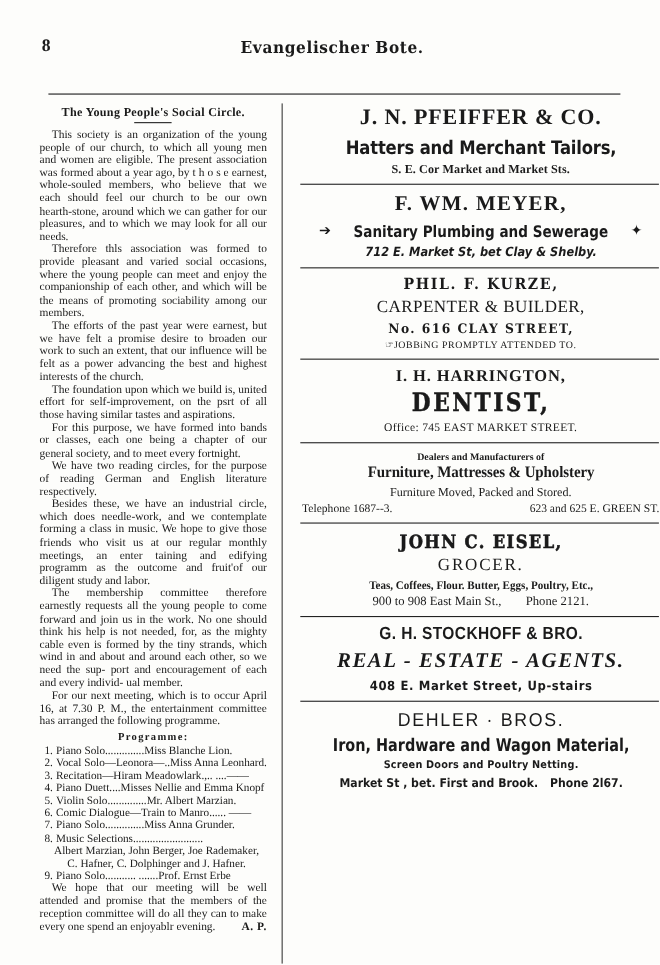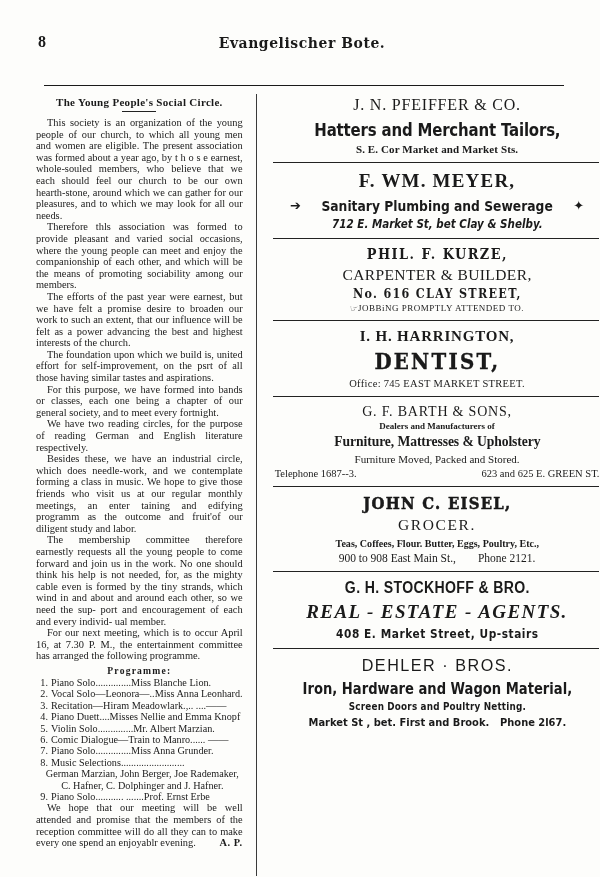--- a/index.html
+++ b/index.html
@@ -138,22 +138,22 @@
     text-align: center;
     padding: 0 2px;
   }
   .ad-rule {
     border-top: 1.5px solid #222;
     margin: 7px 4px 7px 2px;
   }
   .ad-line { margin: 0; padding: 0; }
   .pfeiffer-name {
     font-family: "Liberation Serif", serif;
-    font-size: 16px;
-    font-weight: normal;
+    font-size: 20px;
+    font-weight: bold;
     letter-spacing: 0.8px;
     margin-top: 2px;
   }
   .pfeiffer-trade {
     font-family: "DejaVu Sans", sans-serif;
     font-size: 17px;
     font-weight: bold;
     letter-spacing: -0.2px;
     margin: 6px 0 3px 0;
     transform: scaleX(0.88);
@@ -415,21 +415,21 @@
 
       <ol class="programme">
         <li><span class="num">1.</span><span>Piano Solo..............Miss Blanche Lion.</span></li>
         <li><span class="num">2.</span><span>Vocal Solo—Leonora—..Miss Anna Leonhard.</span></li>
         <li><span class="num">3.</span><span>Recitation—Hiram Meadowlark.,.. ....——</span></li>
         <li><span class="num">4.</span><span>Piano Duett....Misses Nellie and Emma Knopf</span></li>
         <li><span class="num">5.</span><span>Violin Solo..............Mr. Albert Marzian.</span></li>
         <li><span class="num">6.</span><span>Comic Dialogue—Train to Manro...... ——</span></li>
         <li><span class="num">7.</span><span>Piano Solo..............Miss Anna Grunder.</span></li>
         <li><span class="num">8.</span><span>Music Selections.........................</span></li>
-        <li class="cont">German Marzian, John Berger, Joe Rademaker,</li>
+        <li class="cont">Albert Marzian, John Berger, Joe Rademaker,</li>
         <li class="cont">C. Hafner, C. Dolphinger and J. Hafner.</li>
         <li><span class="num">9.</span><span>Piano Solo........... .......Prof. Ernst Erbe</span></li>
       </ol>
 
       <p class="body"><span>We hope that our meeting will be well attended and promise that the members of the reception committee will do all they can to make every one spend an enjoyablr evening.</span><span style="float:right;font-weight:bold;letter-spacing:0.5px;">A. P.</span></p>
 
     </div>
 
     <div class="col-divider"></div>
 
@@ -460,21 +460,20 @@
       <div class="ad-rule"></div>
 
       <div class="ad">
         <div class="ad-line harr-name">I. H. HARRINGTON,</div>
         <div class="ad-line harr-trade">DENTIST,</div>
         <div class="ad-line harr-addr">Office: 745 EAST MARKET STREET.</div>
       </div>
       <div class="ad-rule"></div>
 
       <div class="ad">
-        <div class="ad-line barth-name">G. F. BARTH &amp; SONS,</div>
         <div class="ad-line barth-sub">Dealers and Manufacturers of</div>
         <div class="ad-line barth-trade">Furniture, Mattresses &amp; Upholstery</div>
         <div class="ad-line barth-line2">Furniture Moved, Packed and Stored.</div>
         <div class="ad-line barth-phone">
           <span>Telephone 1687--3.</span>
           <span>623 and 625 E. GREEN ST.</span>
         </div>
       </div>
       <div class="ad-rule"></div>
 

